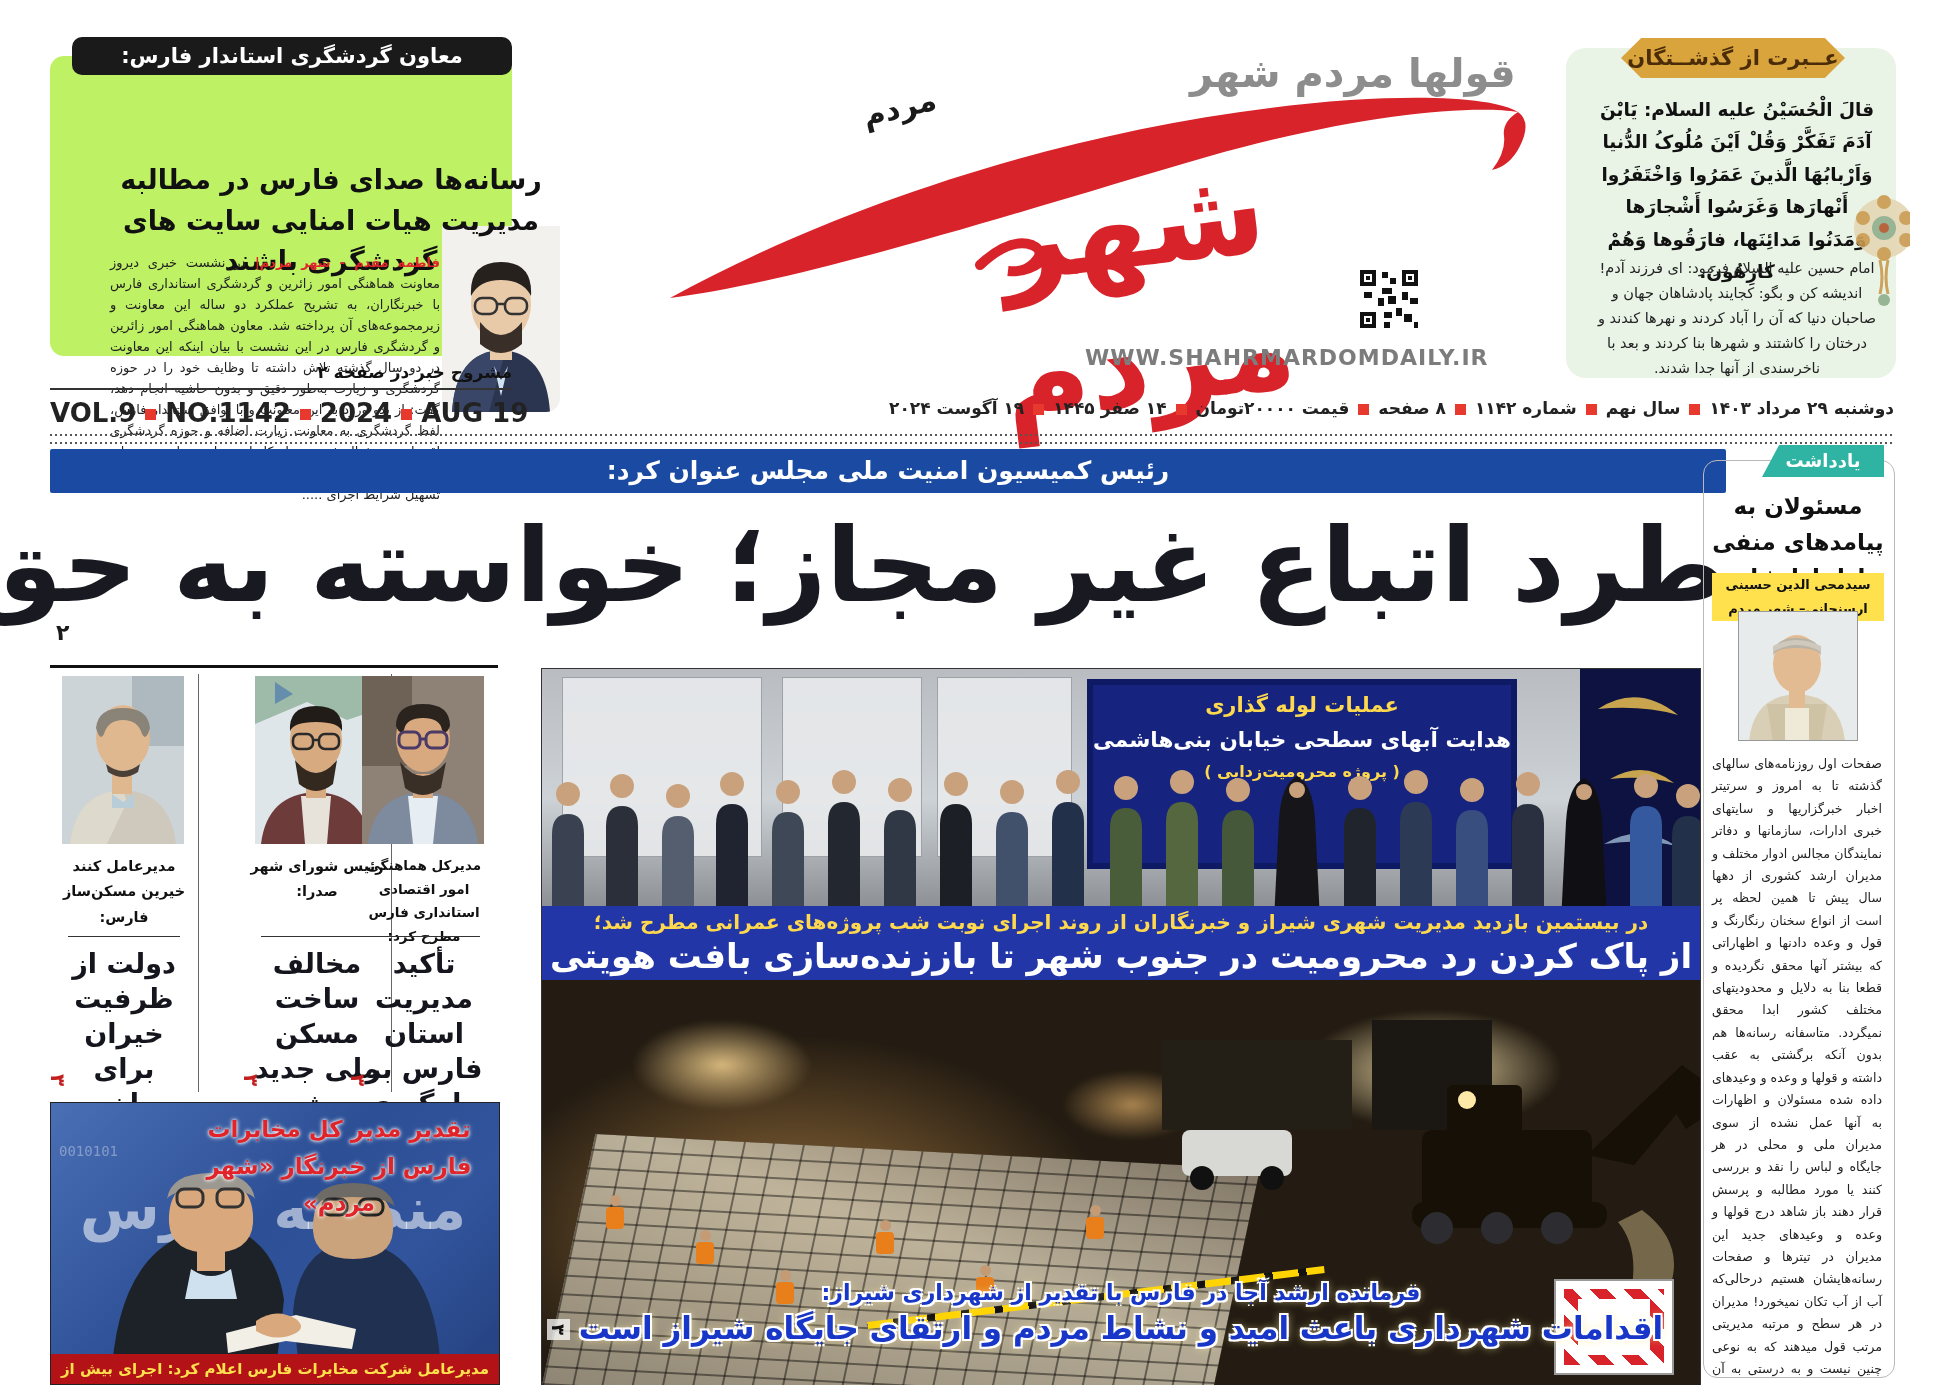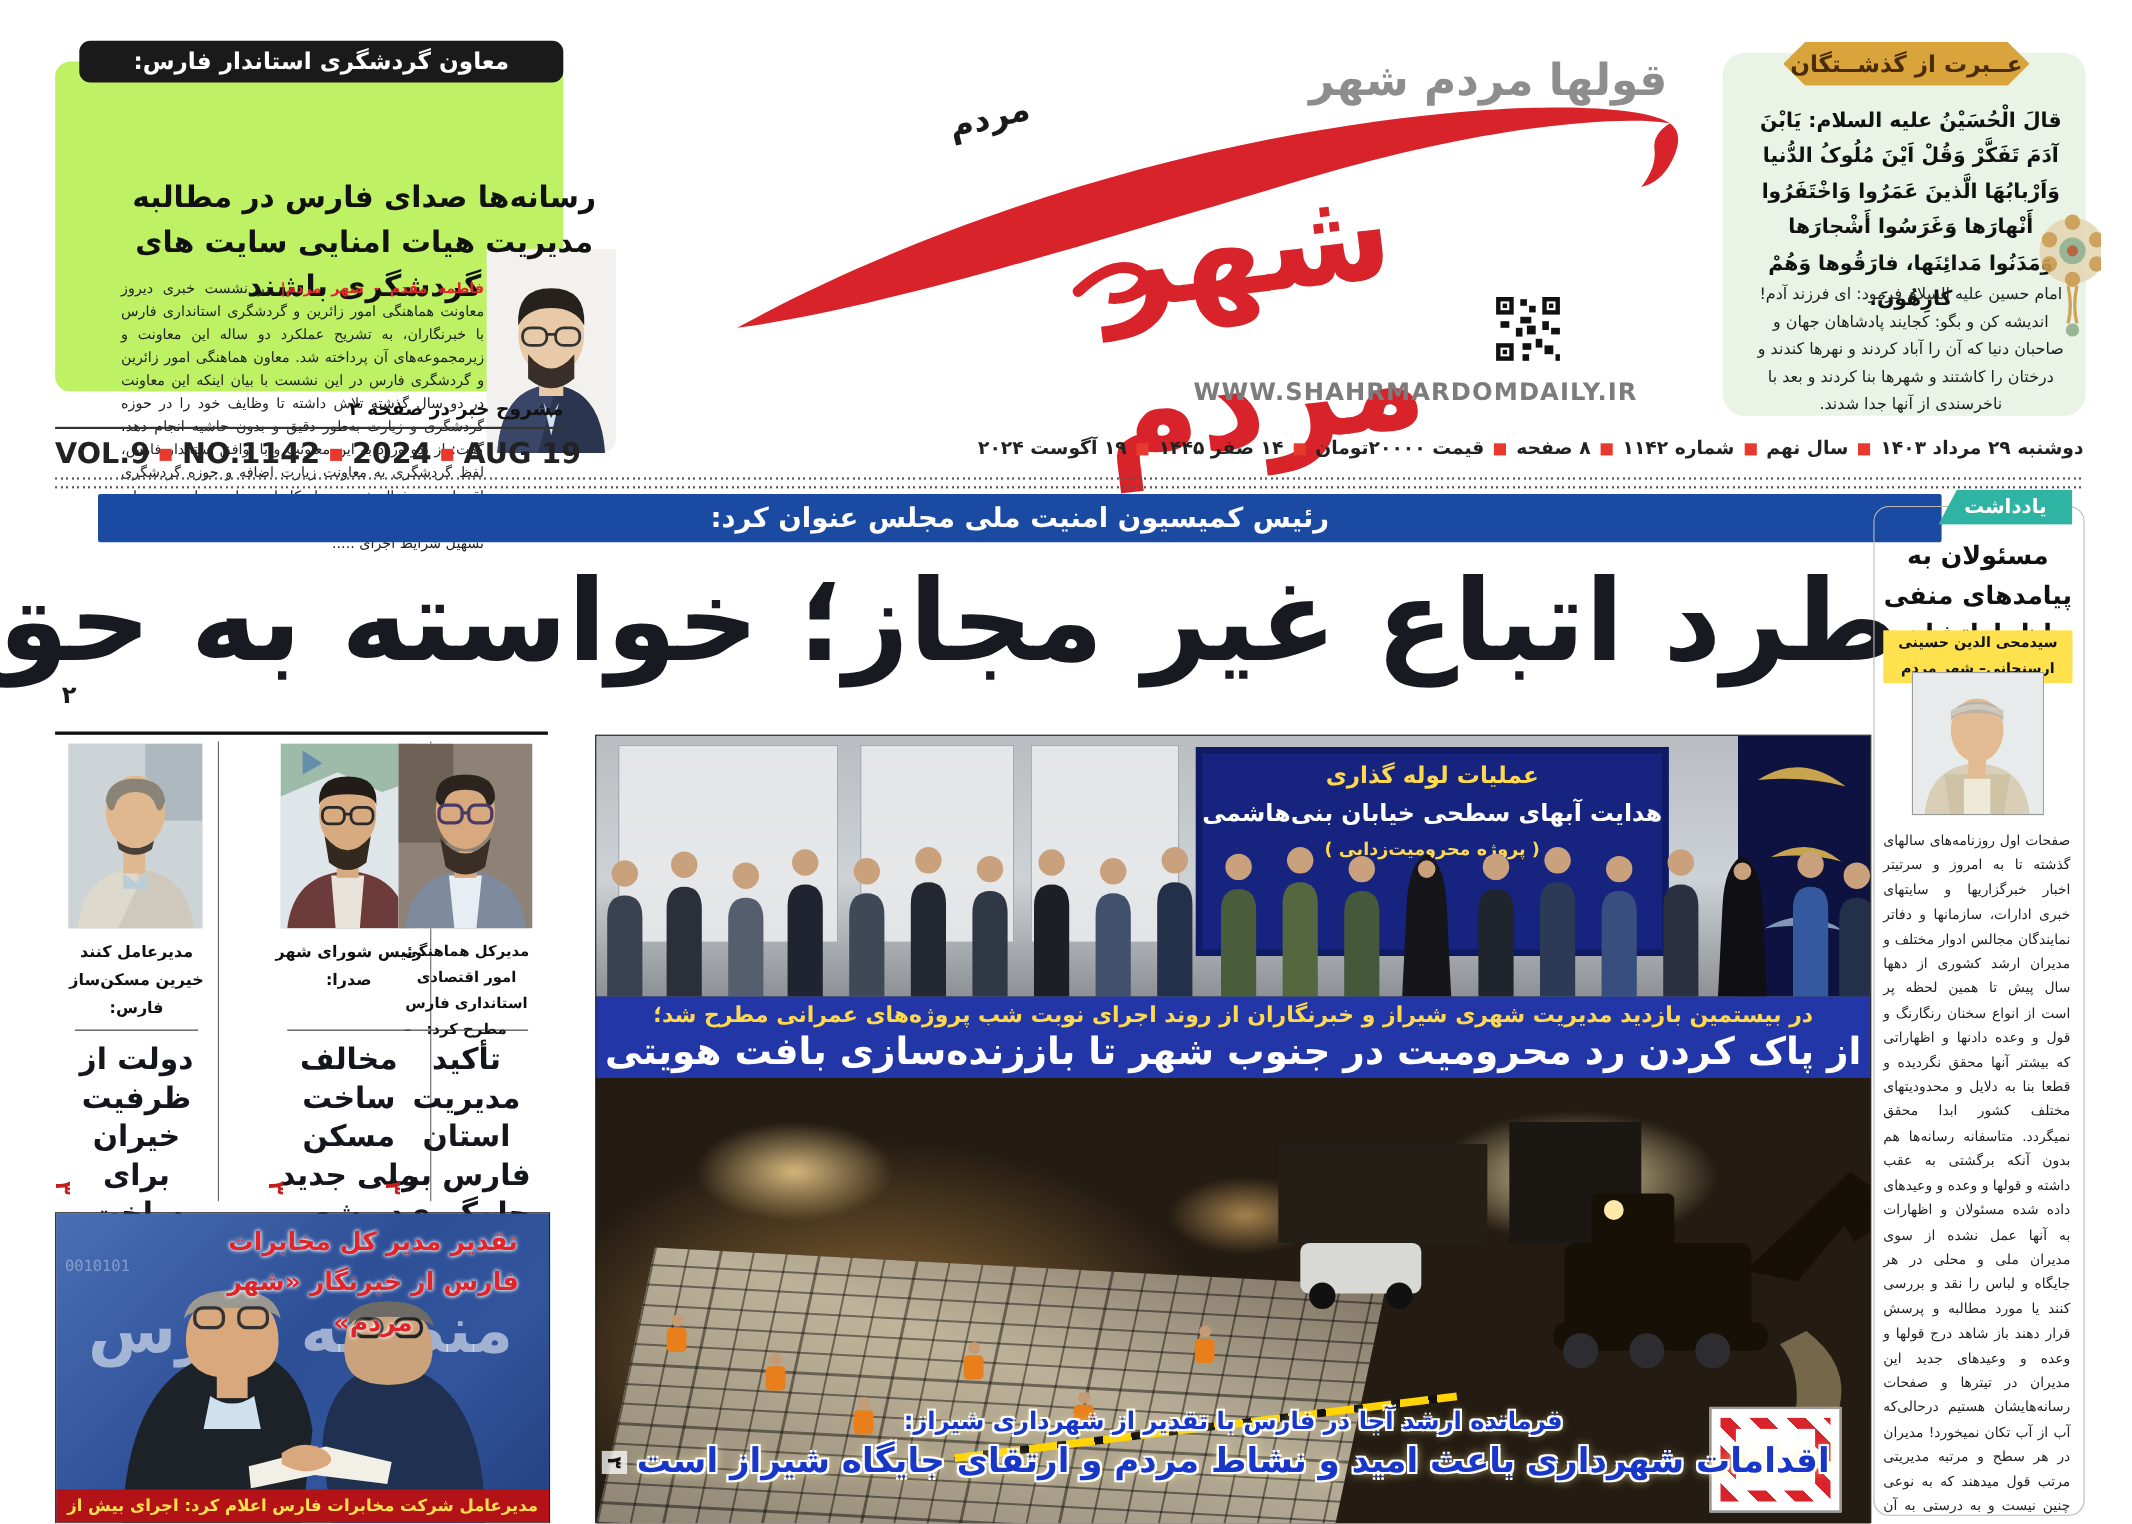--- a/index.html
+++ b/index.html
@@ -41,21 +41,21 @@
 
   
   .dateline-en{position:absolute;left:50px;top:398px;direction:ltr;font-weight:bold;font-size:26px;color:#222;}
   .dateline-fa{position:absolute;right:44px;top:398px;font-weight:bold;font-size:17px;color:#222;}
   .sep-sq{display:inline-block;width:11px;height:11px;background:#e8392f;margin:0 9px;vertical-align:middle;}
   .dot-rule{position:absolute;left:50px;width:1845px;height:2px;
     background:repeating-linear-gradient(90deg,#555 0 2px,transparent 2px 5px);}
 
   
   .main-kicker{position:absolute;left:50px;top:449px;width:1676px;height:44px;background:#1b4aa2;border-radius:2px;
-    color:#fff;font-weight:bold;font-size:25px;line-height:44px;text-align:center;margin-left:39px;}
+    color:#fff;font-weight:bold;font-size:25px;line-height:44px;text-align:center;}
   .main-headline{position:absolute;left:50px;top:496px;width:1676px;font-size:103px;font-weight:bold;color:#191922;
     text-align:center;letter-spacing:-3px;line-height:1.35;white-space:nowrap;}
   .main-pageref{position:absolute;left:56px;top:620px;font-size:22px;font-weight:bold;color:#1a1a1a;}
 
   
   .note{position:absolute;left:1703px;top:460px;width:192px;height:918px;border:1px solid #b9b9b9;border-radius:14px;}
   .note-label{position:absolute;right:10px;top:-16px;width:122px;height:32px;background:#2fb3a2;
     clip-path:polygon(14% 0,100% 0,100% 100%,0 100%);
     color:#fff;font-weight:bold;font-size:18px;line-height:32px;text-align:center;}
   .note-title{position:absolute;right:8px;top:28px;width:176px;font-weight:bold;font-size:23px;line-height:1.55;

